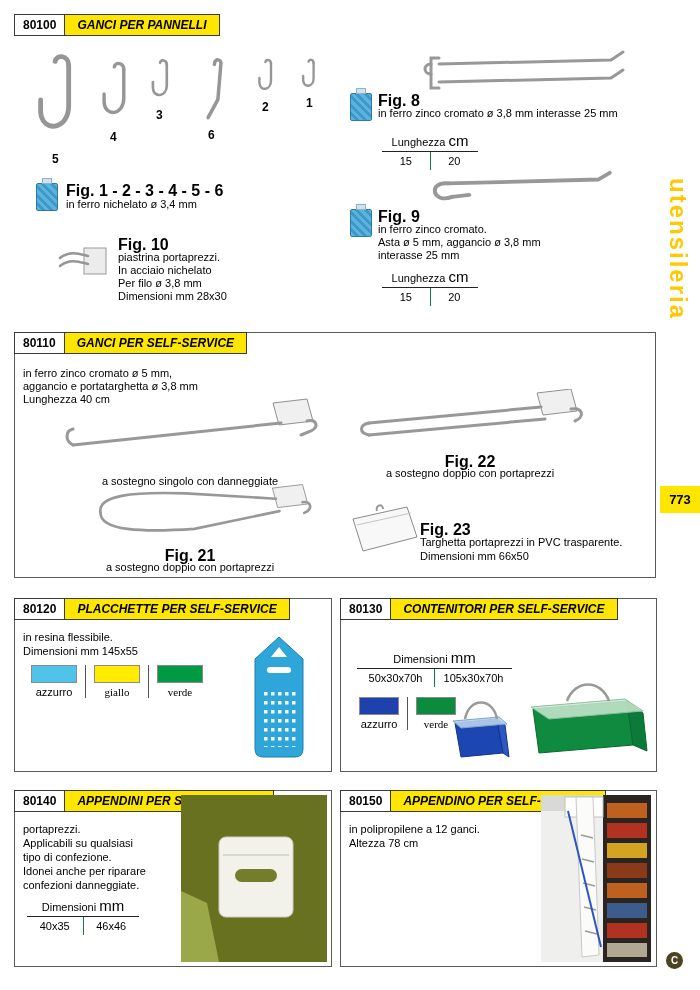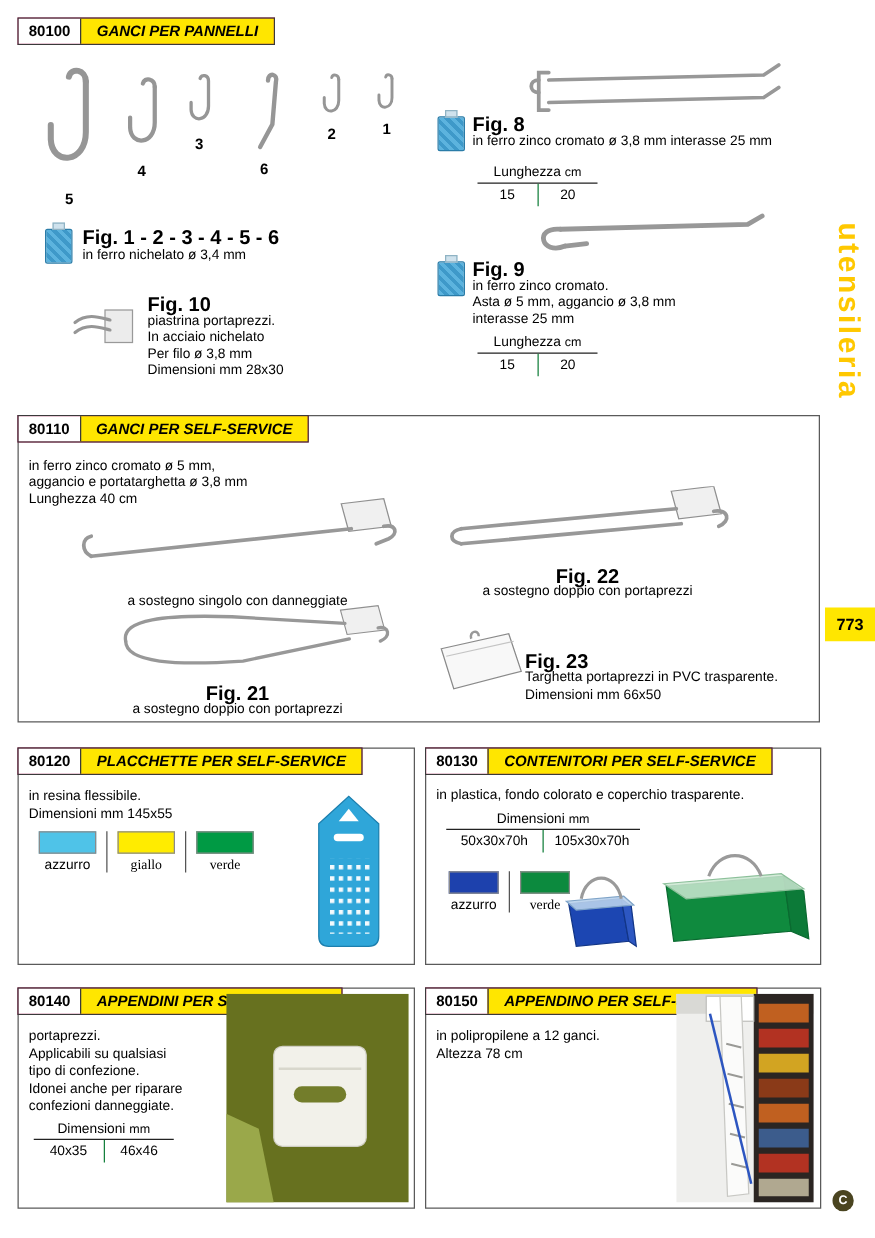--- a/index.html
+++ b/index.html
@@ -2,27 +2,27 @@
 <html><head>
 <meta charset="utf-8">
 <style>
   html,body{margin:0;padding:0;background:#fff;}
   .page{position:relative;width:700px;height:990px;background:#ffffff;font-family:"Liberation Sans",sans-serif;color:#000;overflow:hidden;}
   .abs{position:absolute;}
   .t{font-size:11px;line-height:13px;}
   .nw{white-space:nowrap;}
   .fig{font-weight:bold;font-size:16px;white-space:nowrap;}
   .num{font-weight:bold;font-size:12px;}
-  .hdr{display:inline-flex;border:1px solid #3a3a3a;background:#be185d;white-space:nowrap;}
+  .hdr{display:inline-flex;border:1px solid #3a3a3a;background:#7dd3fc;white-space:nowrap;}
   .hdr-code{font-weight:bold;font-size:12px;padding:3px 8px;background:#fff;}
   .hdr-title{font-weight:bold;font-style:italic;font-size:12px;padding:3px 12px;background:#ffe600;border-left:1px solid #3a3a3a;}
   .box{position:absolute;border:1px solid #5a5a5a;}
   .lt{position:absolute;text-align:center;font-size:11px;}
   .lt-head{padding-bottom:2px;border-bottom:1px solid #222;white-space:nowrap;}
-  .lt-head .unit{font-size:10px;}
+  .lt-head .unit{font-size:15px;}
   .lt-vals{display:flex;}
   .lt-vals span{flex:1;padding:3px 0;}
   .lt-vals span + span{border-left:1px solid #15803d;}
   .blister{position:absolute;width:20px;height:26px;border:1px solid #2a7ca8;border-radius:2px;background:repeating-linear-gradient(45deg,#5cb3de 0 3px,#3e99c9 3px 6px);}
   .blister::before{content:"";position:absolute;top:-6px;left:5px;width:8px;height:4px;background:#cfe2ed;border:1px solid #8fb3c4;}
   .swrow{position:absolute;display:flex;}
   .swcell{padding:0 8px;text-align:center;}
   .swcell + .swcell{border-left:1px solid #555;font-family:Liberation Serif, serif;}
   .sw{height:16px;border:1px solid #8a8a8a;}
   .swlabel{font-size:11px;padding-top:3px;}
@@ -231,21 +231,20 @@
       <rect x="24" y="38" width="24" height="6" rx="3" fill="#ffffff"></rect>
       <rect x="19" y="58" width="35" height="60" fill="url(#ph)"></rect>
     </svg>
   </div>
 
   <div class="box" style="left:340px;top:598px;width:315px;height:172px">
     <div class="hdr abs" style="left:-1px;top:-1px">
       <span class="hdr-code">80130</span>
       <span class="hdr-title">CONTENITORI PER SELF-SERVICE</span>
     </div>
-    <div class="abs t nw" style="left:8px;top:31px">in plastica, fondo colorato e coperchio trasparente.</div>
     <div class="lt" style="left:16px;top:50px;width:155px">
       <div class="lt-head">
         <span>Dimensioni</span>
         <span class="unit">mm</span>
       </div>
       <div class="lt-vals">
         <span>50x30x70h</span>
         <span>105x30x70h</span>
       </div>
     </div>

